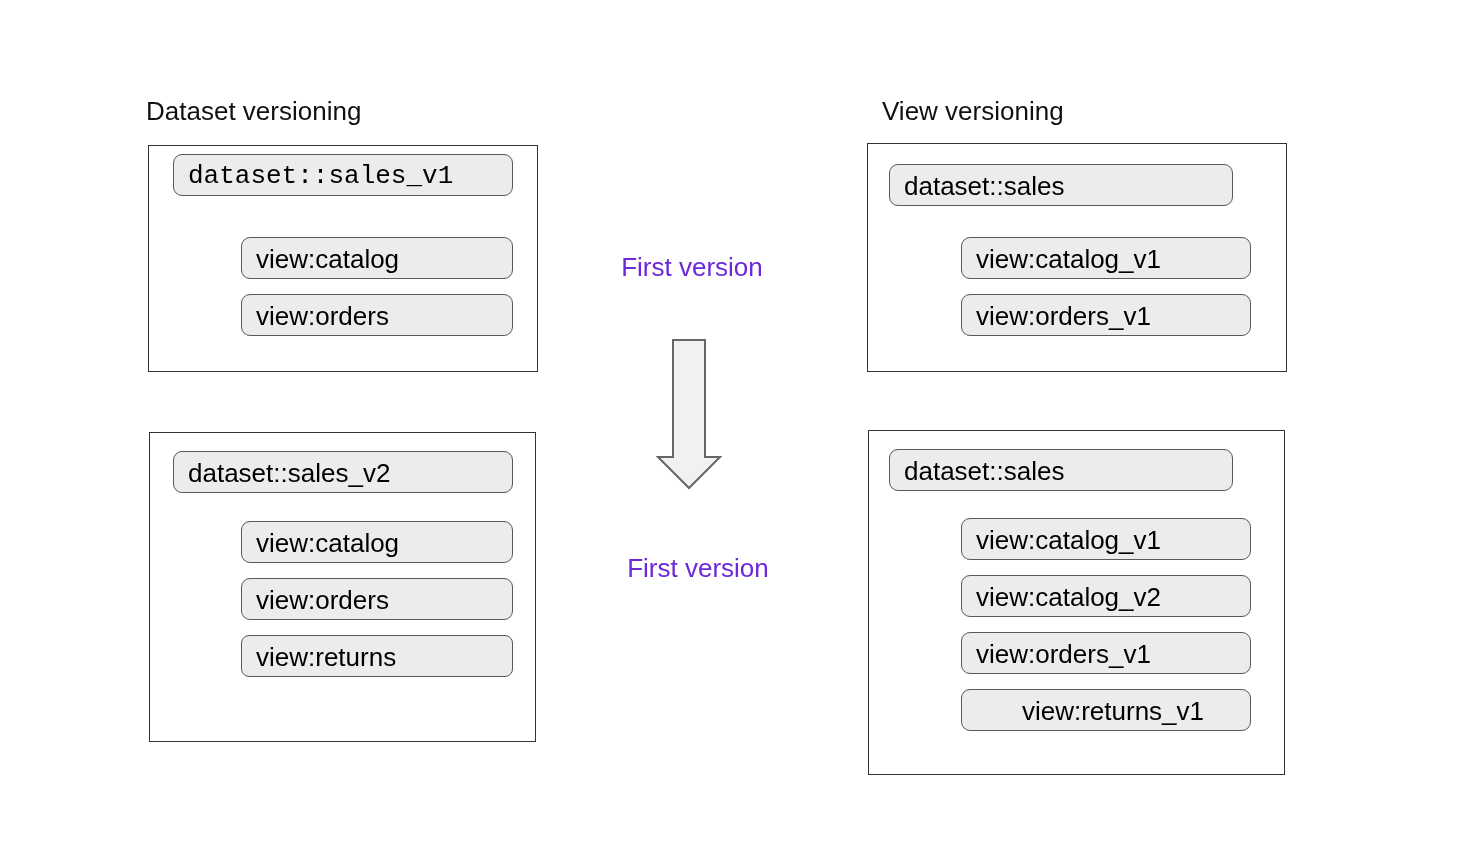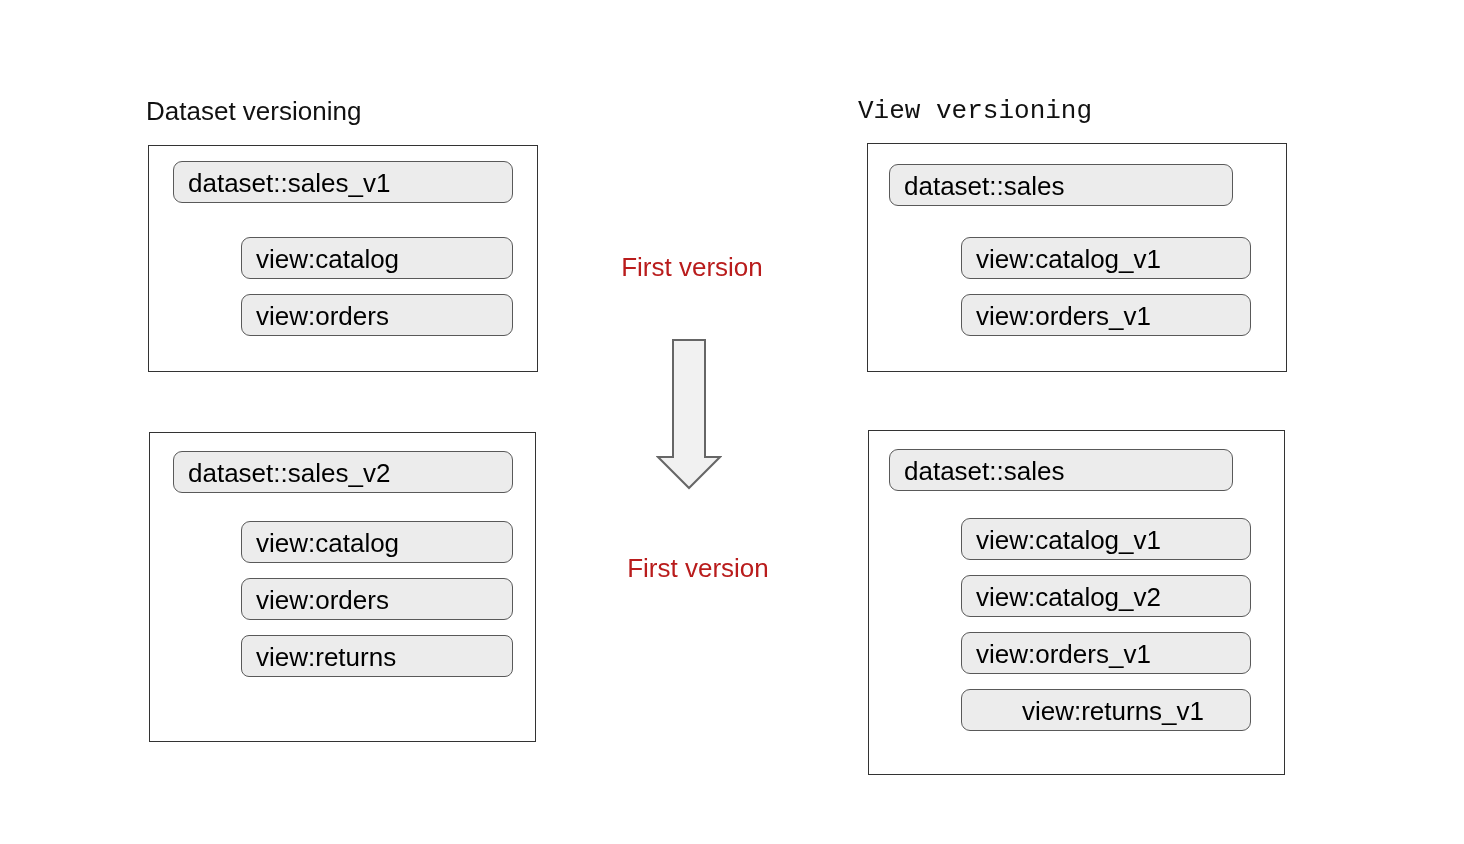--- a/index.html
+++ b/index.html
@@ -37,35 +37,35 @@
     padding-left: 14px;
     white-space: nowrap;
     overflow: hidden;
   }
   .center-label {
     position: absolute;
     width: 260px;
     text-align: center;
     font-size: 26px;
     line-height: 34px;
-    color: #b91c1c;
+    color: #6d28d9;
     white-space: nowrap;
   }
   .arrow-svg { position: absolute; }
 </style>
 </head>
 <body>
 
 <div class="canvas">
 
   <div class="col-title" style="left:146px; top:94px;">Dataset versioning</div>
-  <div class="col-title" style="left:858px; top:94px;font-family:Liberation Mono, monospace;">View versioning</div>
+  <div class="col-title" style="left:882px; top:94px;">View versioning</div>
 
   <div class="group-box" style="left:148px; top:145px; width:390px; height:227px;">
-    <div class="pill" style="left:24px; top:15px; width:340px;">dataset::sales_v1</div>
+    <div class="pill" style="left:24px; top:8px; width:340px;font-family:Liberation Mono, monospace;">dataset::sales_v1</div>
     <div class="pill" style="left:92px; top:91px; width:272px;">view:catalog</div>
     <div class="pill" style="left:92px; top:148px; width:272px;">view:orders</div>
   </div>
 
   <div class="group-box" style="left:867px; top:143px; width:420px; height:229px;">
     <div class="pill" style="left:21px; top:20px; width:344px;">dataset::sales</div>
     <div class="pill" style="left:93px; top:93px; width:290px;">view:catalog_v1</div>
     <div class="pill" style="left:93px; top:150px; width:290px;">view:orders_v1</div>
   </div>
 

